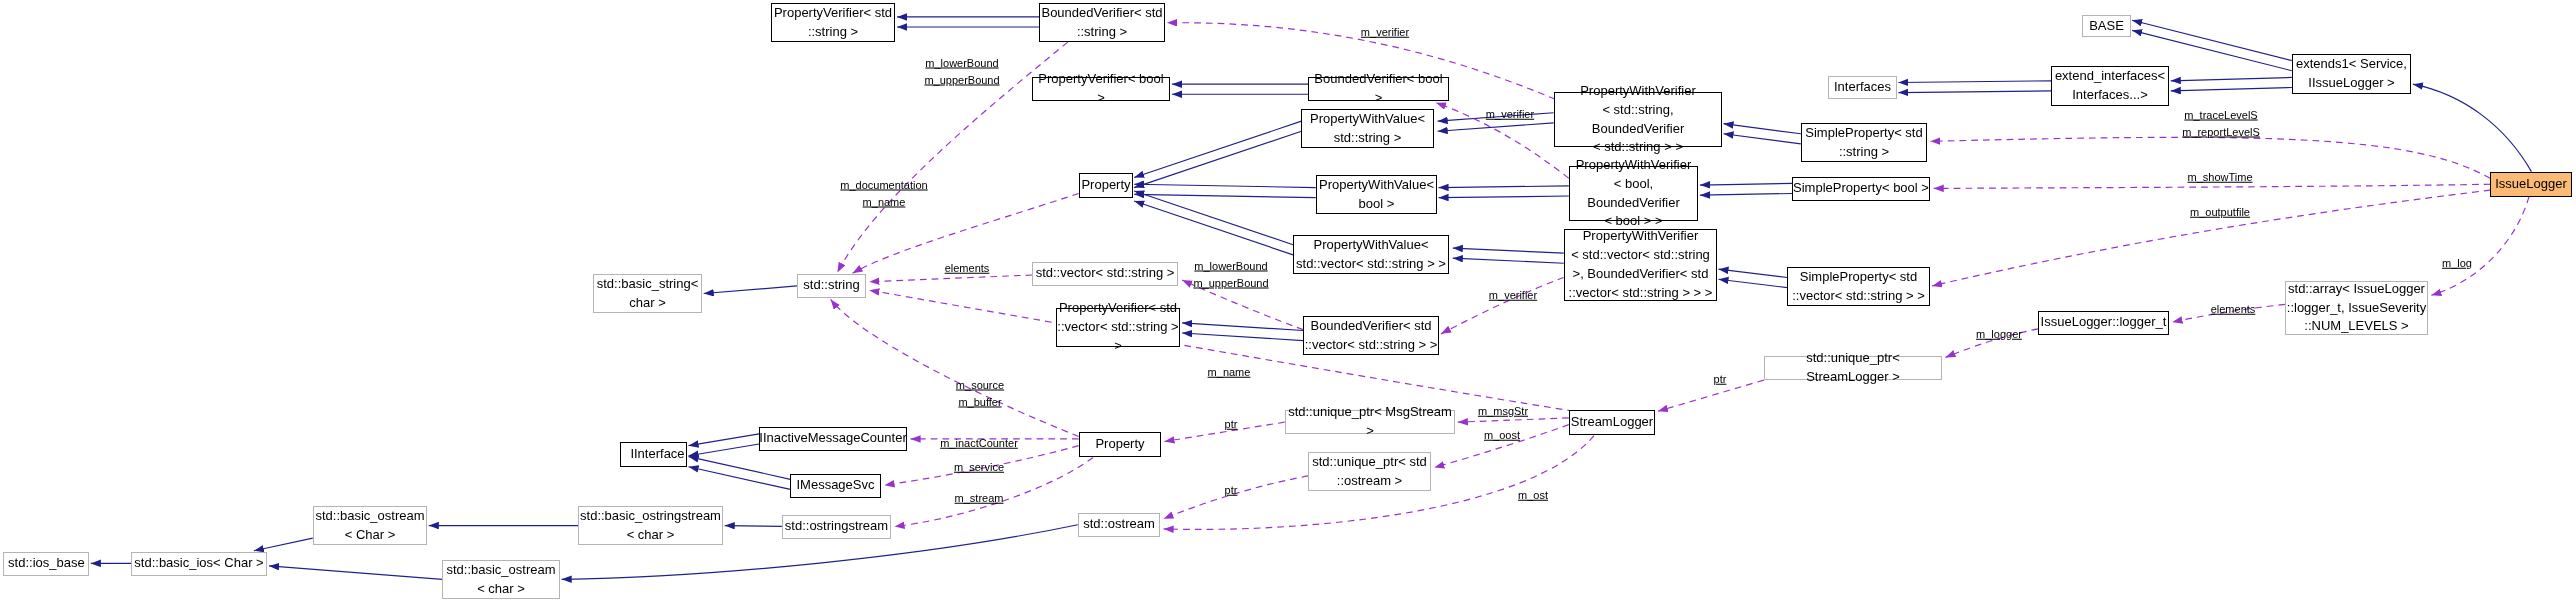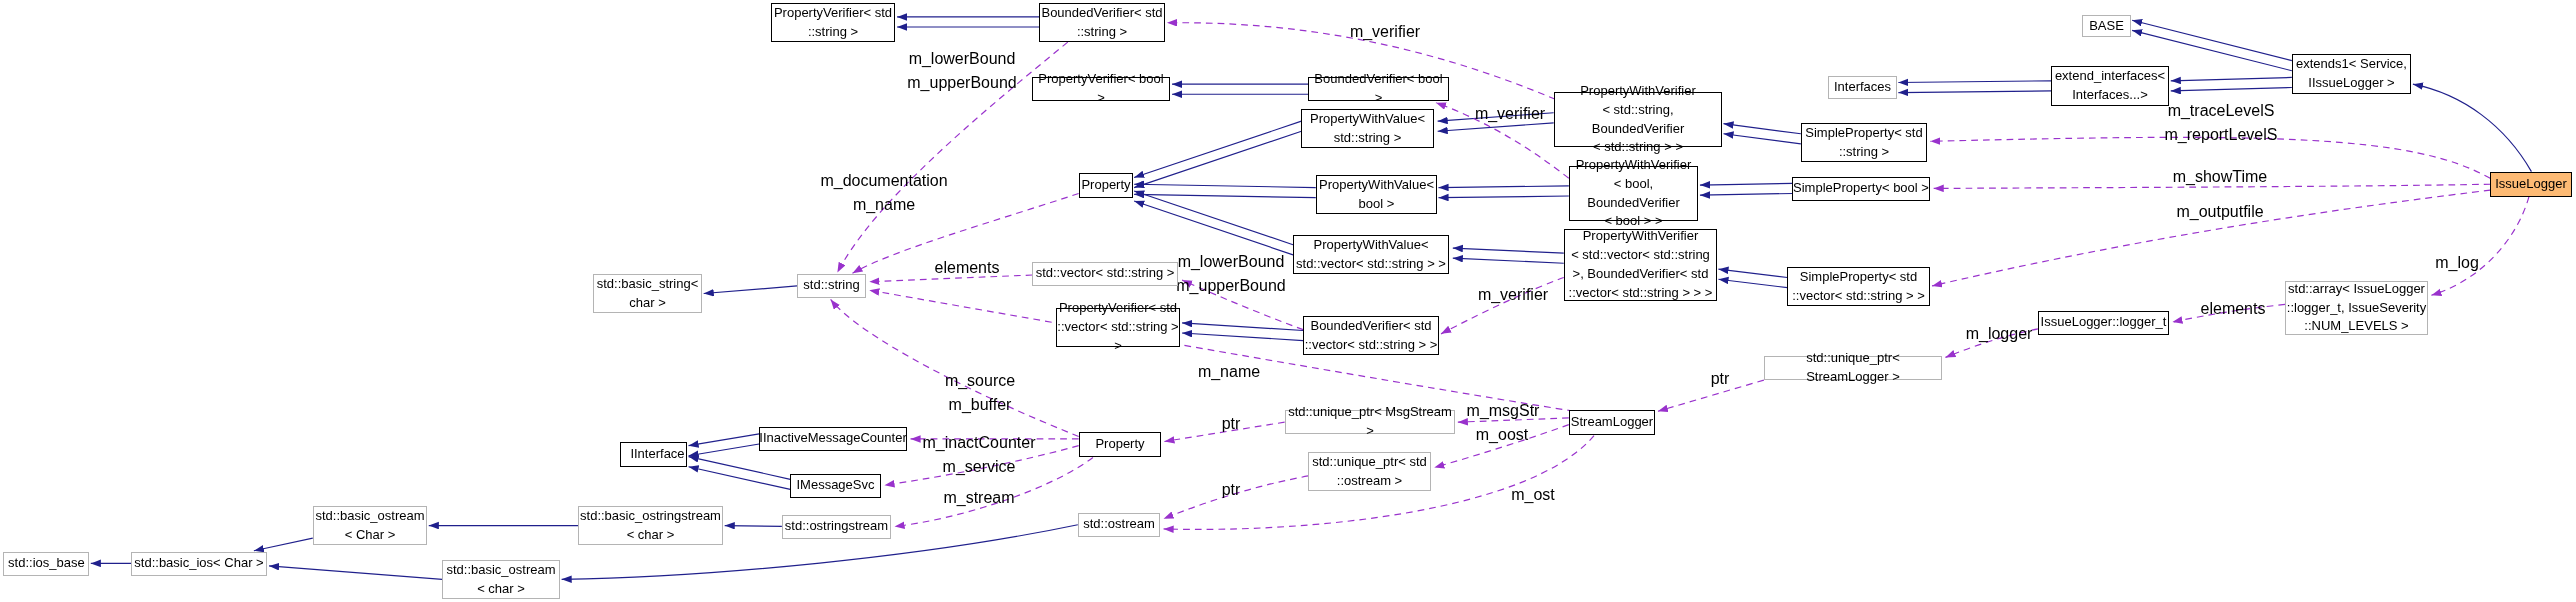--- a/index.html
+++ b/index.html
@@ -8,22 +8,22 @@
   #edges{position:absolute;left:0;top:0;width:2576px;height:603px;}
   .es{fill:none;stroke:#20208c;stroke-width:1.4;}
   .ed{fill:none;stroke:#9932cc;stroke-width:1.4;stroke-dasharray:8 6;}
   .node{position:absolute;background:#ffffff;border:0.8px solid #000;
         display:flex;align-items:center;justify-content:center;
         text-align:center;white-space:pre-line;font-size:13px;line-height:1.45;
         box-sizing:border-box;}
   .node.doc{border:1.3px solid #000000;}
   .node.ext{border:0.8px solid #b4b4b4;}
   .node.main{background:#fdba74;border:1.7px solid #000000;}
-  .elabel{position:absolute;transform:translate(-50%,-50%);font-size:16px;
-          line-height:1.5;text-align:center;white-space:pre-line;}
+  .elabel{position:absolute;transform:translate(-50%,-50%);font-size:11px;
+          line-height:1.5;text-align:center;white-space:pre-line;text-decoration:underline;}
 </style>
 </head>
 <body>
 
 <div id="graph">
   <svg id="edges" xmlns="http://www.w3.org/2000/svg" viewBox="0 0 3064 717" width="2576" height="603">
     <defs>
       <marker id="ah_s" markerWidth="13" markerHeight="10" refX="12" refY="4.5" orient="auto" markerUnits="userSpaceOnUse">
         <path d="M0,0 L12,4.5 L0,9 z" fill="#20208c"></path>
       </marker>

